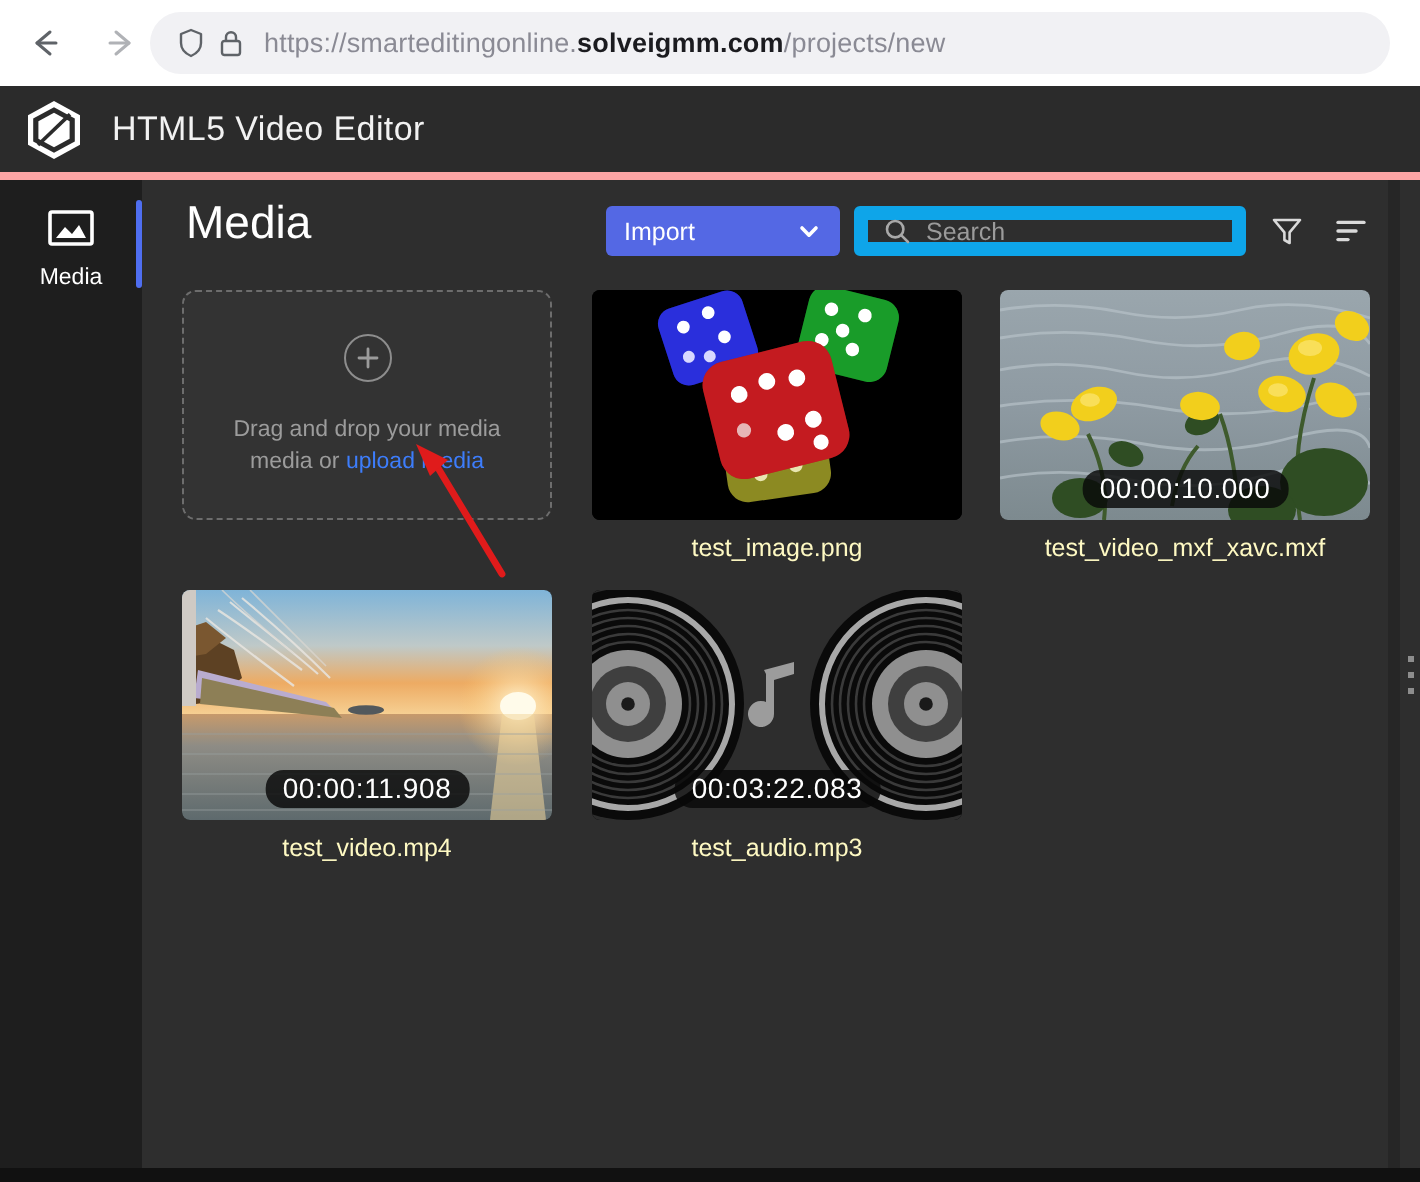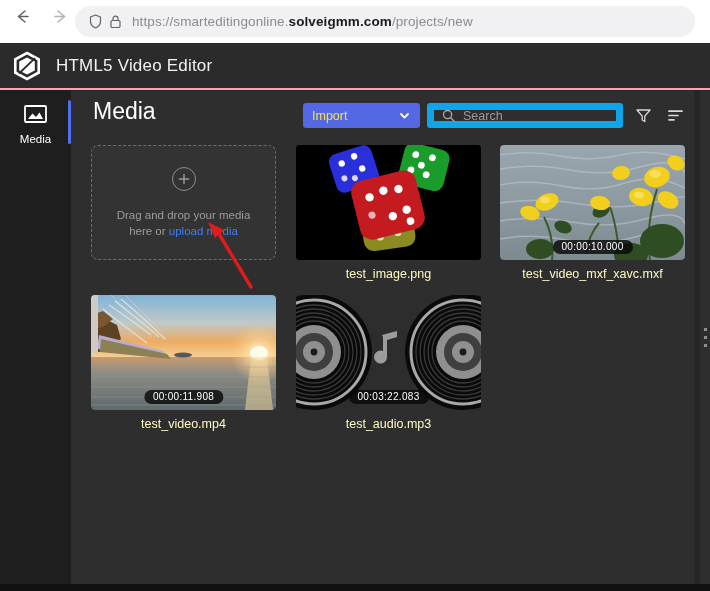--- a/index.html
+++ b/index.html
@@ -7,21 +7,21 @@
     width: 710px; height: 591px;
     overflow: hidden;
     background: #1a1a1a;
     font-family: "Liberation Sans", sans-serif;
   }
 
   
   .browser-bar {
     position: absolute; left: 0; top: 0; width: 710px; height: 43px;
     background: #ffffff;
-    display: flex; 
+    display: flex; align-items: center;
   }
   .nav-btn {
     width: 32px; height: 32px; margin-left: 6px;
     display: flex; align-items: center; justify-content: center;
     border-radius: 4px;
   }
   .nav-btn svg { display: block; }
   .url-field {
     position: absolute; left: 75px; top: 6px; width: 620px; height: 31px;
     background: #f1f1f4; border-radius: 16px;
@@ -33,21 +33,21 @@
     font-size: 13.5px; color: #8a8a94; white-space: nowrap;
     letter-spacing: 0.1px;
   }
   .url-text b { color: #1b1b1f; font-weight: 700; }
 
   
   .app-header {
     position: absolute; left: 0; top: 43px; width: 710px; height: 47px;
     background: #2b2b2b;
     display: flex; align-items: center;
-    border-bottom: 2px solid #fca5a5;
+    border-bottom: 4px solid #fca5a5;
     text-align: right;
   }
   .logo { width: 30px; height: 32px; margin-left: 12px; flex: 0 0 auto; }
   .app-title {
     margin-left: 14px; font-size: 17px; color: #f2f2f2; font-weight: 400;
     letter-spacing: 0.2px;
   }
 
   
   .sidebar {
@@ -80,21 +80,21 @@
     position: absolute; left: 22px; top: 8px;
     font-size: 23px; color: #ffffff; font-weight: 400;
   }
   .import-btn {
     position: absolute; left: 232px; top: 13px; width: 117px; height: 25px;
     background: #5468e4; border-radius: 3px;
     display: flex; align-items: center; justify-content: space-between;
     padding: 0 9px;
     cursor: pointer;
   }
-  .import-btn span { font-size: 12.5px; color: #fde047; }
+  .import-btn span { font-size: 12.5px; color: #ffffff; }
   .search-box {
     position: absolute; left: 356px; top: 13px; width: 196px; height: 25px;
     background: transparent; border: 7px solid #0ea5e9; border-radius: 3px;
     display: flex; align-items: center; padding: 0 8px;
   }
   .search-box .mag { flex: 0 0 auto; margin-right: 8px; }
   .search-input {
     background: transparent; border: none; outline: none;
     font-family: "Liberation Sans", sans-serif;
     font-size: 12.5px; color: #d8d8d8; width: 100%;
@@ -139,21 +139,21 @@
     background: #000;
     cursor: pointer;
   }
   .thumb-canvas { position: absolute; inset: 0; }
   .dur-badge {
     position: absolute; left: 50%; transform: translateX(-50%);
     bottom: 6px;
     background: rgba(8,8,8,0.82);
     border-radius: 9px;
     padding: 1px 9px 2px 9px;
-    font-size: 10px; color: #ffffff;
+    font-size: 14px; color: #ffffff;
     letter-spacing: 0.3px;
     white-space: nowrap;
   }
   .card-name {
     margin-top: 7px; text-align: center;
     font-size: 12.5px; color: #fef9c3;
   }
 
   
   .resize-handle {
@@ -273,21 +273,21 @@
     <div class="card" style="left:20px; top:5px;">
       <div class="dropzone">
         <div class="plus-circle">
           <svg width="14" height="14" viewBox="0 0 14 14">
             <line x1="7" y1="2.5" x2="7" y2="11.5" stroke="#9b9b9b" stroke-width="1.4" stroke-linecap="round"></line>
             <line x1="2.5" y1="7" x2="11.5" y2="7" stroke="#9b9b9b" stroke-width="1.4" stroke-linecap="round"></line>
           </svg>
         </div>
         <div class="dz-text">
           <span>Drag and drop your media</span><br>
-          <span>here or </span><span class="dz-link">upload media</span>
+          <span>media or </span><span class="dz-link">upload media</span>
         </div>
       </div>
     </div>
 
     <div class="card" style="left:225px; top:5px;">
       <div class="thumb-wrap">
         <svg class="thumb-canvas" viewBox="0 0 185 115" preserveAspectRatio="none">
           <rect width="185" height="115" fill="#000000"></rect>
           <g transform="translate(58,24) rotate(-18)">
             <rect x="-22" y="-20" width="44" height="40" rx="8" fill="#1a1fd0"></rect>

